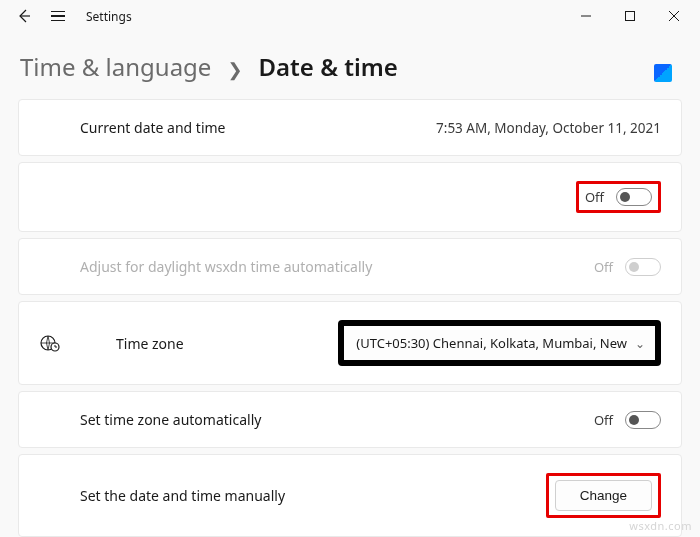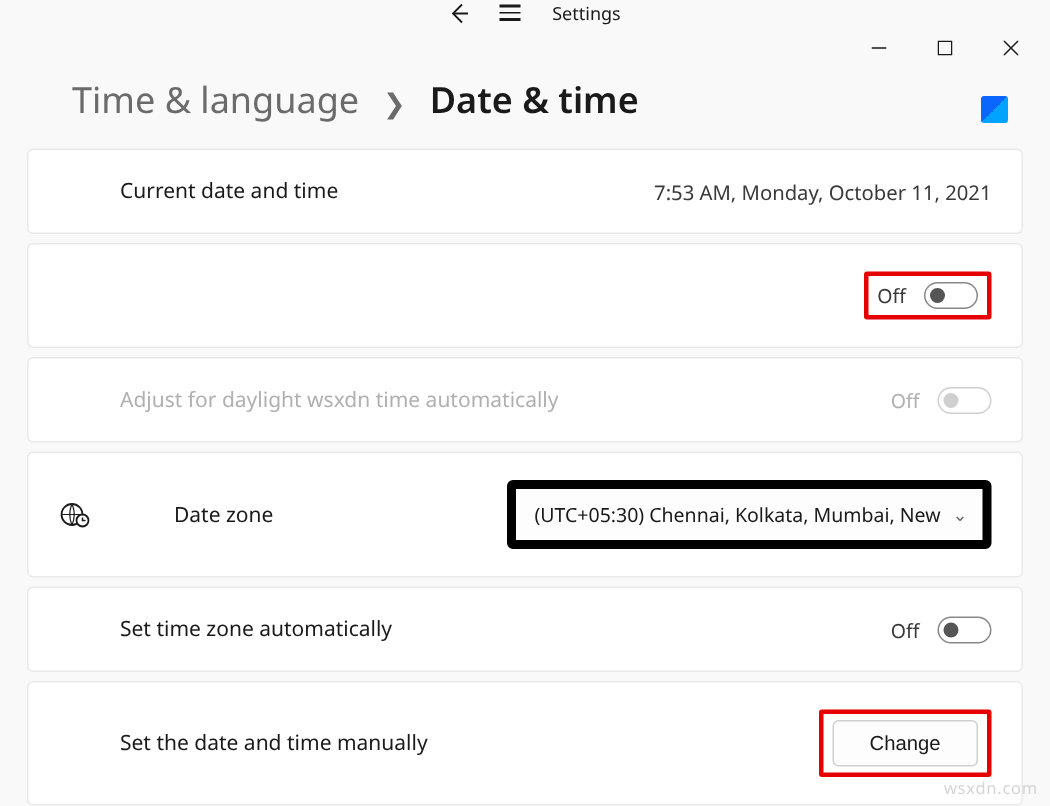--- a/index.html
+++ b/index.html
@@ -11,35 +11,34 @@
       overflow: hidden;
       font-size: 13px;
       color: #1a1a1a;
     }
     .titlebar {
       height: 32px;
       display: flex;
       align-items: center;
       padding: 0 4px 0 14px;
       background: #f9f9f9;
-      flex-direction: column;
     }
     .titlebar .left { display: flex; align-items: center; gap: 14px; }
     .back-btn { width: 20px; display:flex; align-items:center; justify-content:center; color:#1a1a1a;}
     .hamburger { width: 20px; display:flex; flex-direction:column; gap:3px; align-items:center; justify-content:center;}
     .hamburger span { display:block; width:14px; height:1.5px; background:#1a1a1a; }
     .app-title { font-size: 12px; color:#1a1a1a; margin-left: 4px;}
     .win-controls { margin-left:auto; display:flex; }
     .win-btn { width:44px; height:30px; display:flex; align-items:center; justify-content:center; color:#1a1a1a;}
     .win-btn svg { width:10px; height:10px; }
     .header {
       padding: 18px 20px 8px 20px;
       display:flex; align-items:center; gap: 10px;
     }
-    .crumb-parent { font-size: 24px; font-weight: 400; color: #6b6b6b; margin-left: 28px; }
+    .crumb-parent { font-size: 24px; font-weight: 400; color: #6b6b6b; }
     .crumb-sep { font-size: 18px; color: #6b6b6b; margin: 0 6px; position:relative; top:2px;}
     .crumb-current { font-size: 24px; font-weight: 600; color: #1a1a1a; }
     .logo-wrap { margin-left:auto; display:flex; align-items:center; gap:6px; padding-right:8px; position:relative; top:6px;}
     .logo-square {
       width:18px; height:18px;
       background: linear-gradient(135deg, #0a66ff 0%, #0a66ff 50%, #00a4ff 50%, #00a4ff 100%);
       border-radius:2px;
     }
     .logo-text { font-size:14px; font-weight:400; color:#1a1a1a; }
     .content { padding: 8px 18px 0 18px; }
@@ -161,21 +160,21 @@
 
   <div class="card">
     <div class="tz-icon">
       <svg width="20" height="20" viewBox="0 0 20 20">
           <circle cx="8" cy="10" r="7" stroke="currentColor" stroke-width="1.2" fill="none"></circle>
           <path d="M8 3 Q11 10 8 17 M8 3 Q5 10 8 17 M1 10 H15" stroke="currentColor" stroke-width="0.8" fill="none"></path>
           <circle cx="15" cy="14" r="4" fill="#fff" stroke="currentColor" stroke-width="1.2"></circle>
           <path d="M15 12 V14 H17" stroke="currentColor" stroke-width="1" fill="none"></path>
         </svg>
     </div>
-    <span class="label">Date zone</span>
+    <span class="label">Time zone</span>
     <div class="right">
       <div class="select">
         <span>(UTC+05:30) Chennai, Kolkata, Mumbai, New</span>
         <span class="chev">⌄</span>
       </div>
     </div>
   </div>
 
   <div class="card">
     <span class="label">Set time zone automatically</span>

